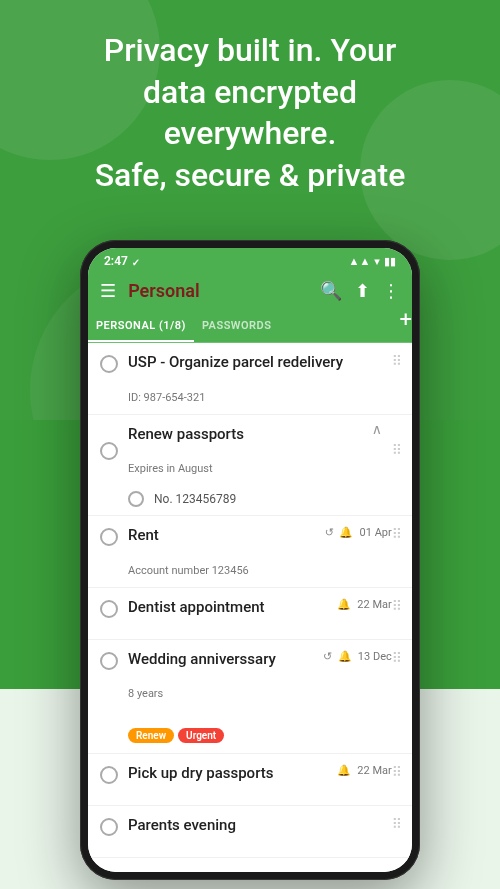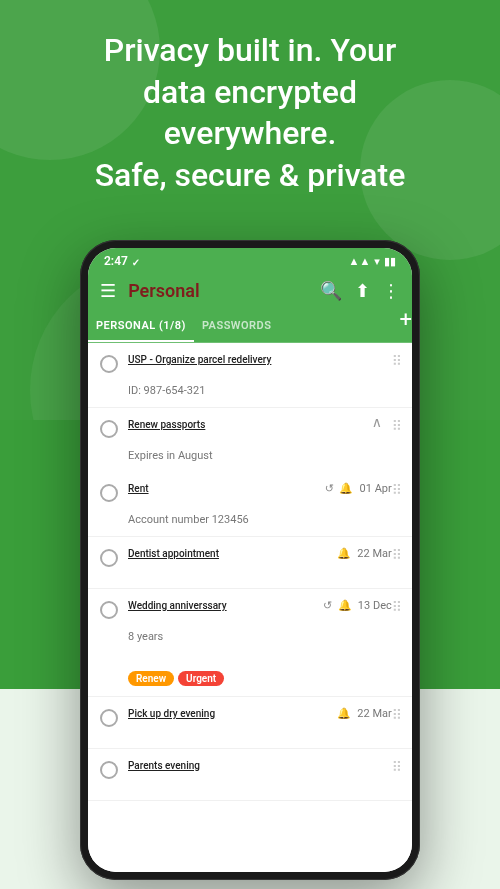--- a/index.html
+++ b/index.html
@@ -189,42 +189,42 @@
     .list-item {
       display: flex;
       align-items: flex-start;
       padding: 10px 10px 10px 12px;
       border-bottom: 1px solid #f0f0f0;
       position: relative;
       min-height: 52px;
     }
     .list-item.expanded {
       border-bottom: none;
+      align-items: center;
     }
 
     .item-checkbox {
       width: 18px;
       height: 18px;
       border-radius: 50%;
       border: 2px solid #aaa;
       flex-shrink: 0;
       margin-top: 2px;
       margin-right: 10px;
     }
 
     .item-content {
       flex: 1;
       min-width: 0;
     }
     .item-title {
-      font-size: 10px;
+      font-size: 15px;
       color: #212121;
       font-weight: 500;
       line-height: 1.3;
-      text-decoration: underline;
     }
     .item-subtitle {
       font-size: 11px;
       color: #777;
       margin-top: 18px;
     }
 
     .item-right {
       display: flex;
       align-items: center;
@@ -371,20 +371,24 @@
     <div class="item-checkbox"></div>
     <div class="item-content">
       <div class="item-title">Renew passports</div>
       <div class="item-subtitle">Expires in August</div>
 
     </div>
 
     <span class="collapse-icon">∧</span>
     <span class="item-drag">⠿</span>
   </div>
+          <div class="sub-item">
+        <div class="sub-checkbox"></div>
+        <span class="sub-title">No. 123456789</span>
+      </div>
           <div class="list-item">
     <div class="item-checkbox"></div>
     <div class="item-content">
       <div class="item-title">Rent</div>
       <div class="item-subtitle">Account number 123456</div>
 
     </div>
     <div class="item-right">
               <span class="repeat-icon">↺</span>
               <span class="bell-icon">🔔</span>
@@ -417,21 +421,21 @@
               <span class="repeat-icon">↺</span>
               <span class="bell-icon">🔔</span>
               <span class="item-date">13 Dec</span>
             </div>
 
     <span class="item-drag">⠿</span>
   </div>
           <div class="list-item">
     <div class="item-checkbox"></div>
     <div class="item-content">
-      <div class="item-title">Pick up dry evening</div>
+      <div class="item-title">Pick up dry passports</div>
 
     </div>
     <div class="item-right">
               <span class="bell-icon">🔔</span>
               <span class="item-date">22 Mar</span>
             </div>
 
     <span class="item-drag">⠿</span>
   </div>
           <div class="list-item">

